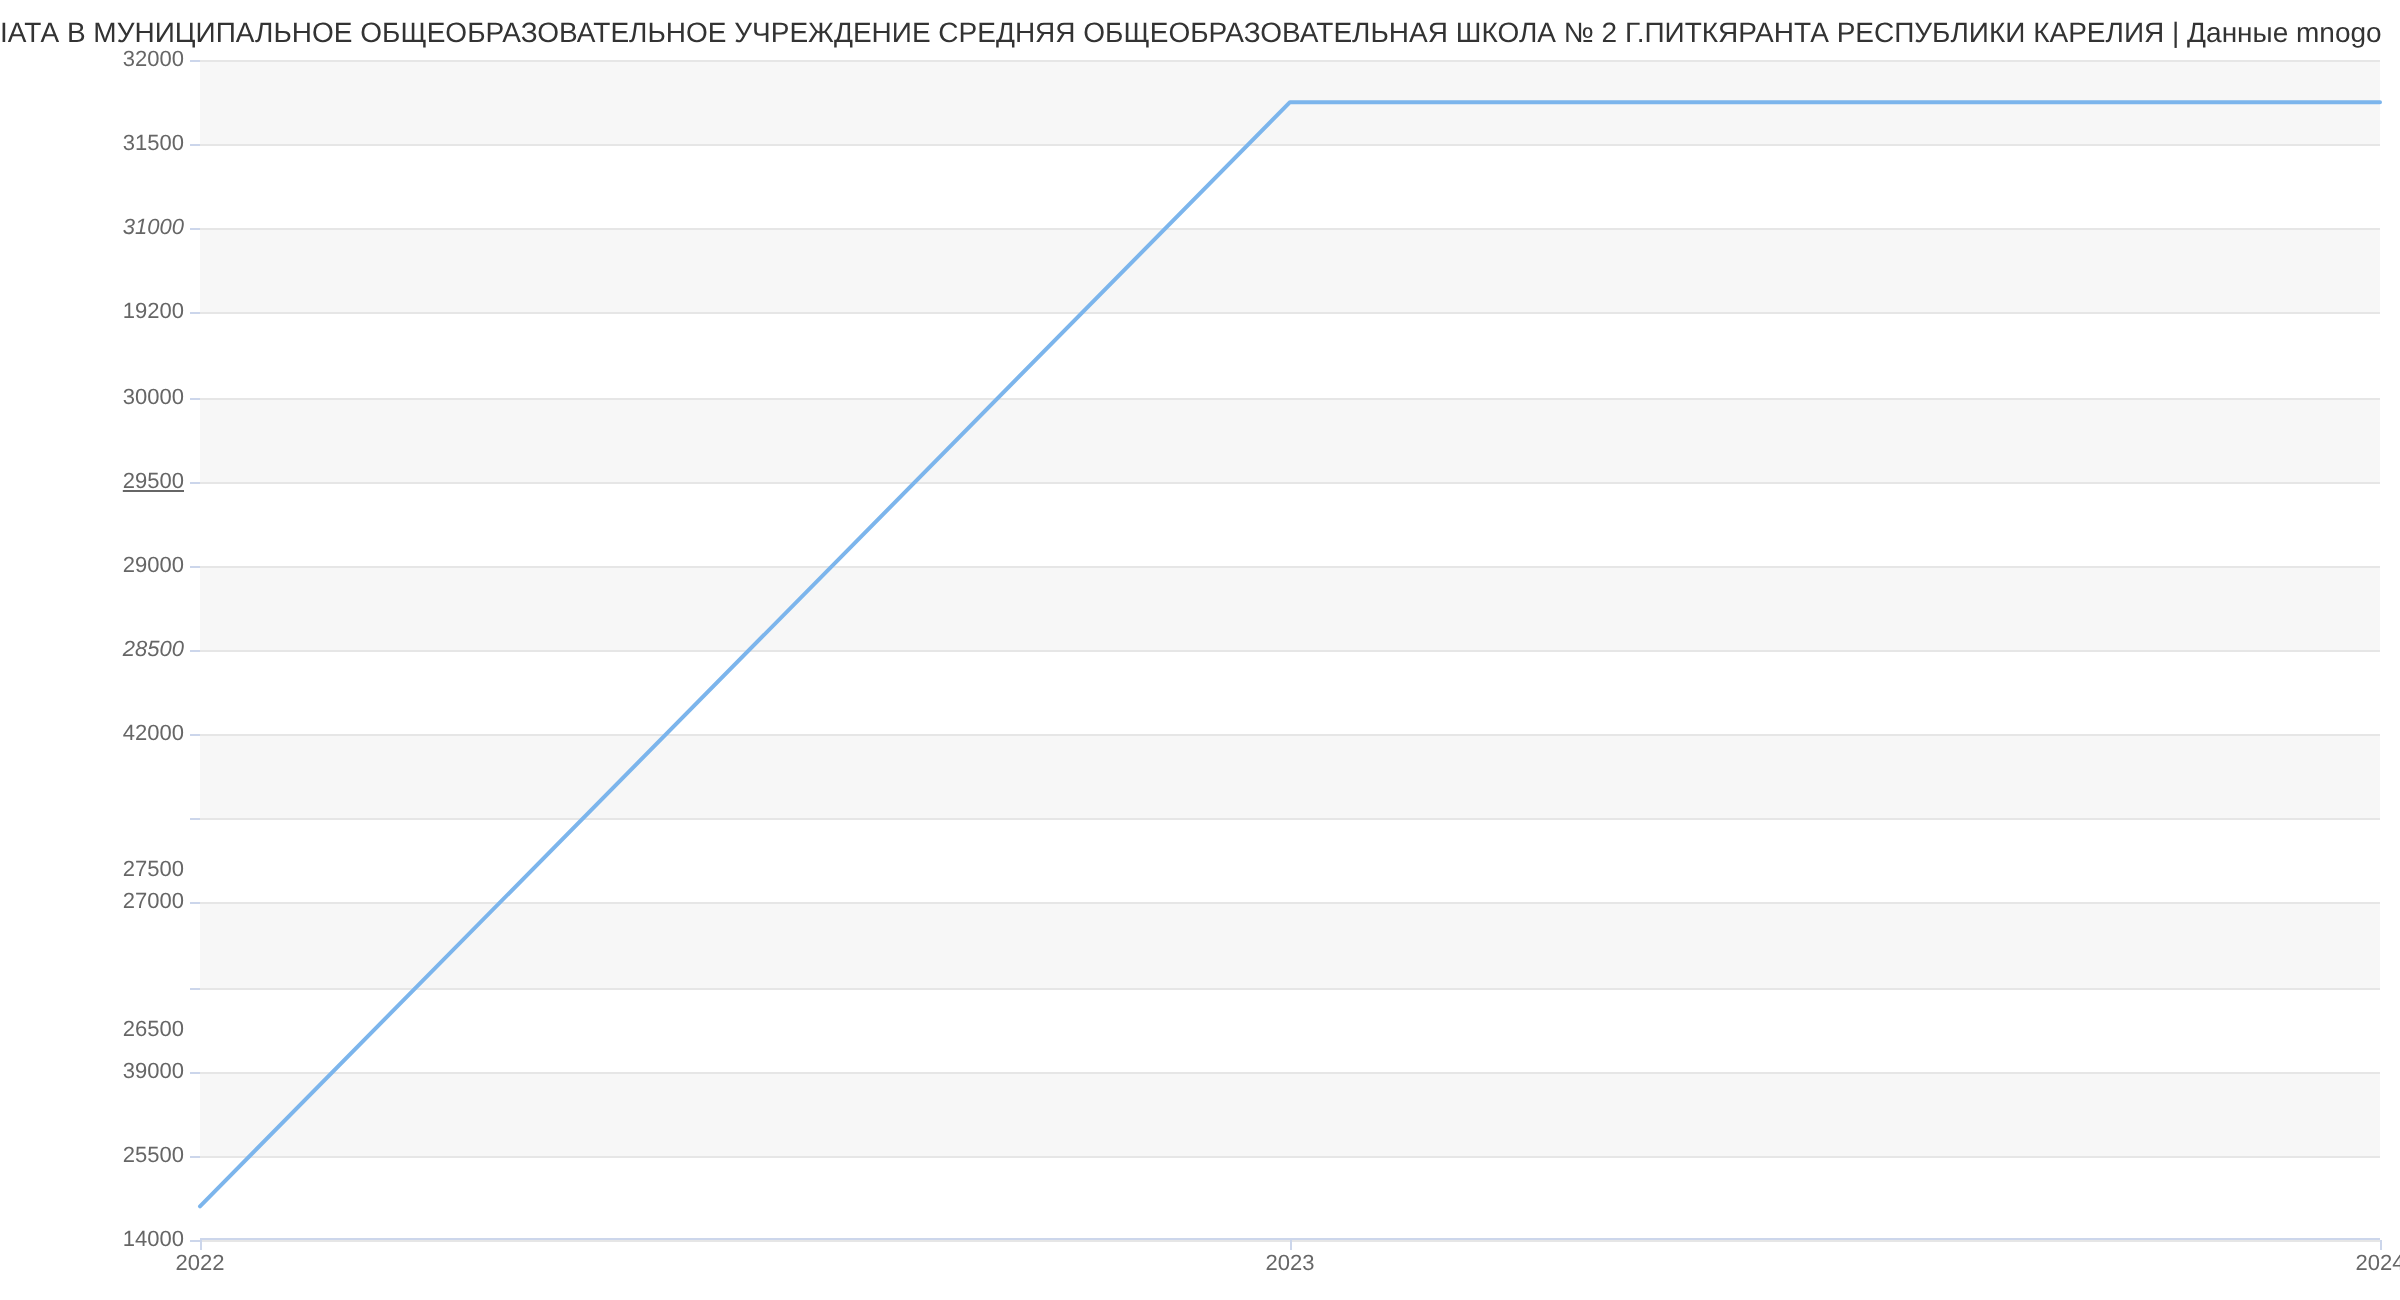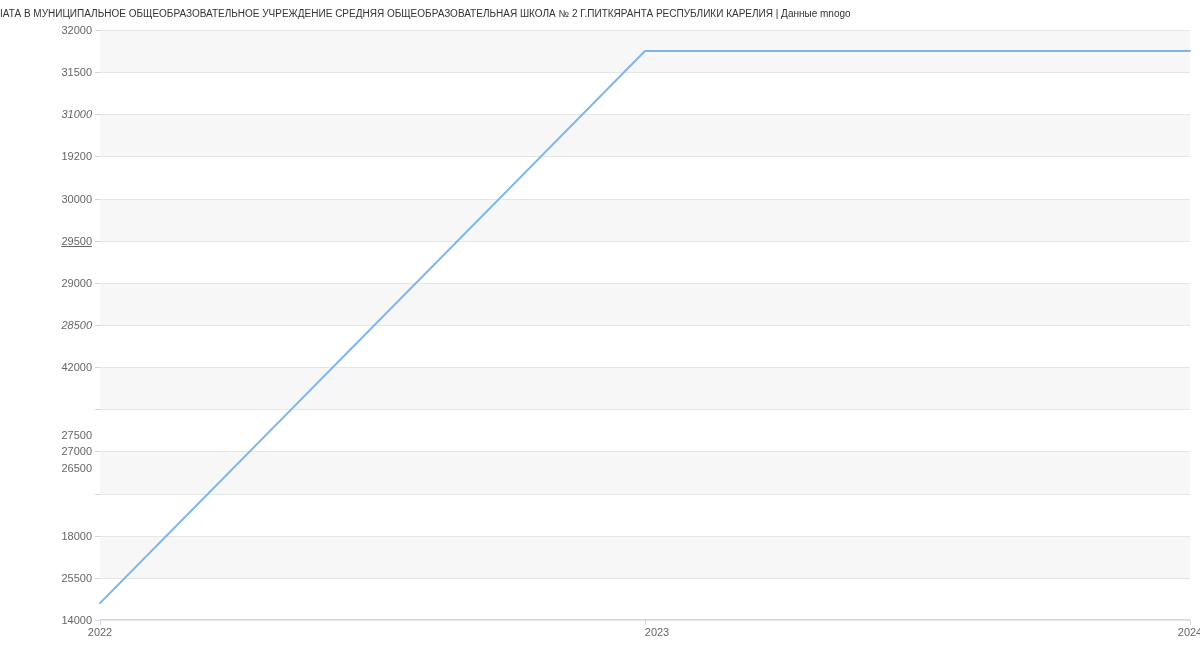--- a/index.html
+++ b/index.html
@@ -4,21 +4,21 @@
   <style>
     * { margin: 0; padding: 0; box-sizing: border-box; }
     body { font-family: Arial, sans-serif; background: #fff; }
     .chart-container {
       width: 1200px;
       height: 650px;
       position: relative;
       background: #fff;
     }
     .title {
-      font-size: 10px;
+      font-size: 14px;
       color: #333;
       padding: 8px 0 4px 0;
       white-space: nowrap;
       overflow: hidden;
     }
     .plot-area {
       position: absolute;
       left: 100px;
       top: 30px;
       right: 10px;
@@ -124,23 +124,23 @@
       <div class="grid-line" style="top: 42.1429px;"></div>
       <div class="grid-line" style="top: 0px;"></div>
       <svg class="line-svg" preserveAspectRatio="none" viewBox="0 0 1090 590">
       <polyline class="data-line" points="0,573.1428571428571 545,21.071428571428562 1090,21.071428571428562"></polyline>
     </svg>
   <div class="y-tick-mark" style="top: 590px;"></div>
       <div class="y-tick-label" style="top: 590px;">14000</div>
       <div class="y-tick-mark" style="top: 547.857px;"></div>
       <div class="y-tick-label" style="top: 547.857px;">25500</div>
       <div class="y-tick-mark" style="top: 505.714px;"></div>
-      <div class="y-tick-label" style="top: 505.714px;">18000</div>
+      <div class="y-tick-label" style="top: 505.714px;">39000</div>
       <div class="y-tick-mark" style="top: 463.571px;"></div>
-      <div class="y-tick-label" style="top: 438px; text-align: center;">26500</div>
+      <div class="y-tick-label" style="top: 485px; text-align: center;">26500</div>
       <div class="y-tick-mark" style="top: 421.429px;"></div>
       <div class="y-tick-label" style="top: 421.429px;">27000</div>
       <div class="y-tick-mark" style="top: 379.286px;"></div>
       <div class="y-tick-label" style="top: 369px; margin-top: 36px;">27500</div>
       <div class="y-tick-mark" style="top: 337.143px;"></div>
       <div class="y-tick-label" style="top: 337.143px;">42000</div>
       <div class="y-tick-mark" style="top: 295px;"></div>
       <div class="y-tick-label" style="top: 295px; font-style: italic;">28500</div>
       <div class="y-tick-mark" style="top: 252.857px;"></div>
       <div class="y-tick-label" style="top: 252.857px;">29000</div>
@@ -152,17 +152,17 @@
       <div class="y-tick-label" style="top: 126.429px;">19200</div>
       <div class="y-tick-mark" style="top: 84.2857px;"></div>
       <div class="y-tick-label" style="top: 84.2857px; font-style: italic;">31000</div>
       <div class="y-tick-mark" style="top: 42.1429px;"></div>
       <div class="y-tick-label" style="top: 42.1429px;">31500</div>
       <div class="y-tick-mark" style="top: 0px;"></div>
       <div class="y-tick-label" style="top: 0px; margin-left: 34px;">32000</div>
       <div class="x-tick-mark" style="left: 0px;"></div>
       <div class="x-tick-label" style="left: 0px;">2022</div>
       <div class="x-tick-mark" style="left: 545px;"></div>
-      <div class="x-tick-label" style="left: 545px; margin-left: 12px;">2023</div>
+      <div class="x-tick-label" style="left: 545px;">2023</div>
       <div class="x-tick-mark" style="left: 1090px;"></div>
       <div class="x-tick-label" style="left: 1090px;">2024</div>
     </div>
 </div>
 
 </body></html>

